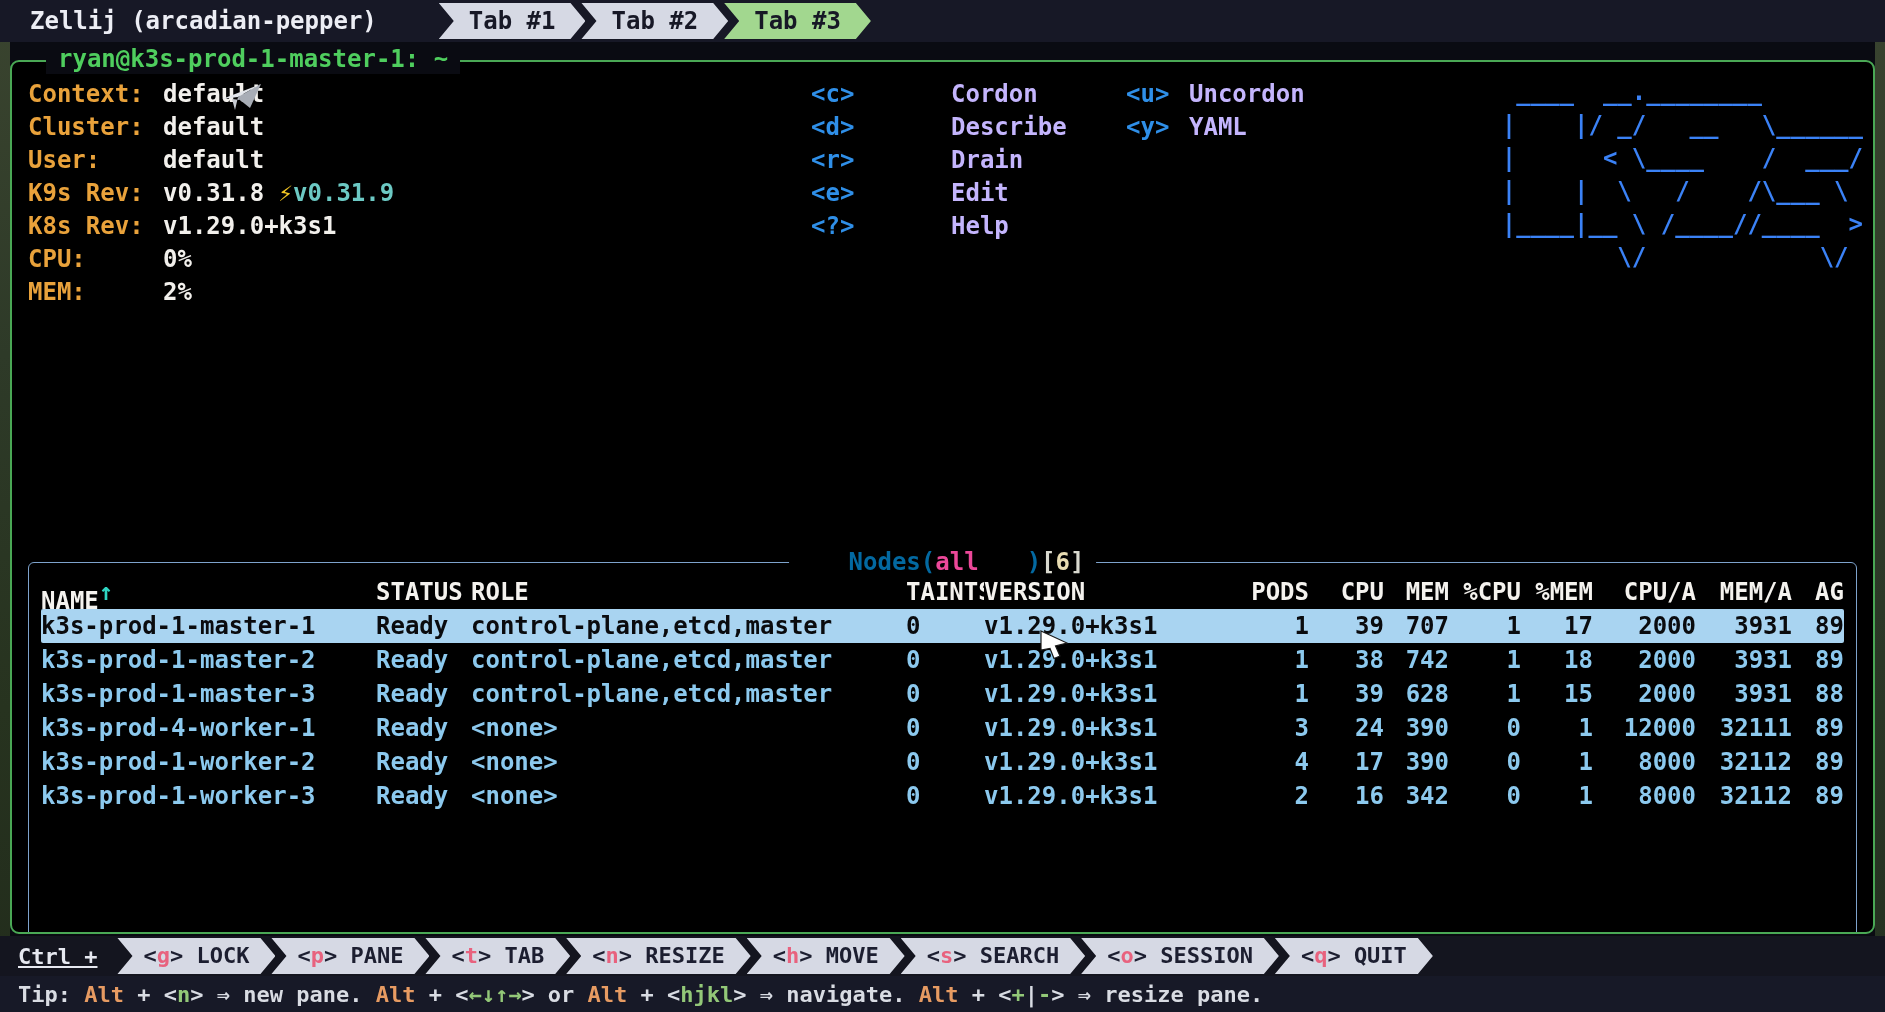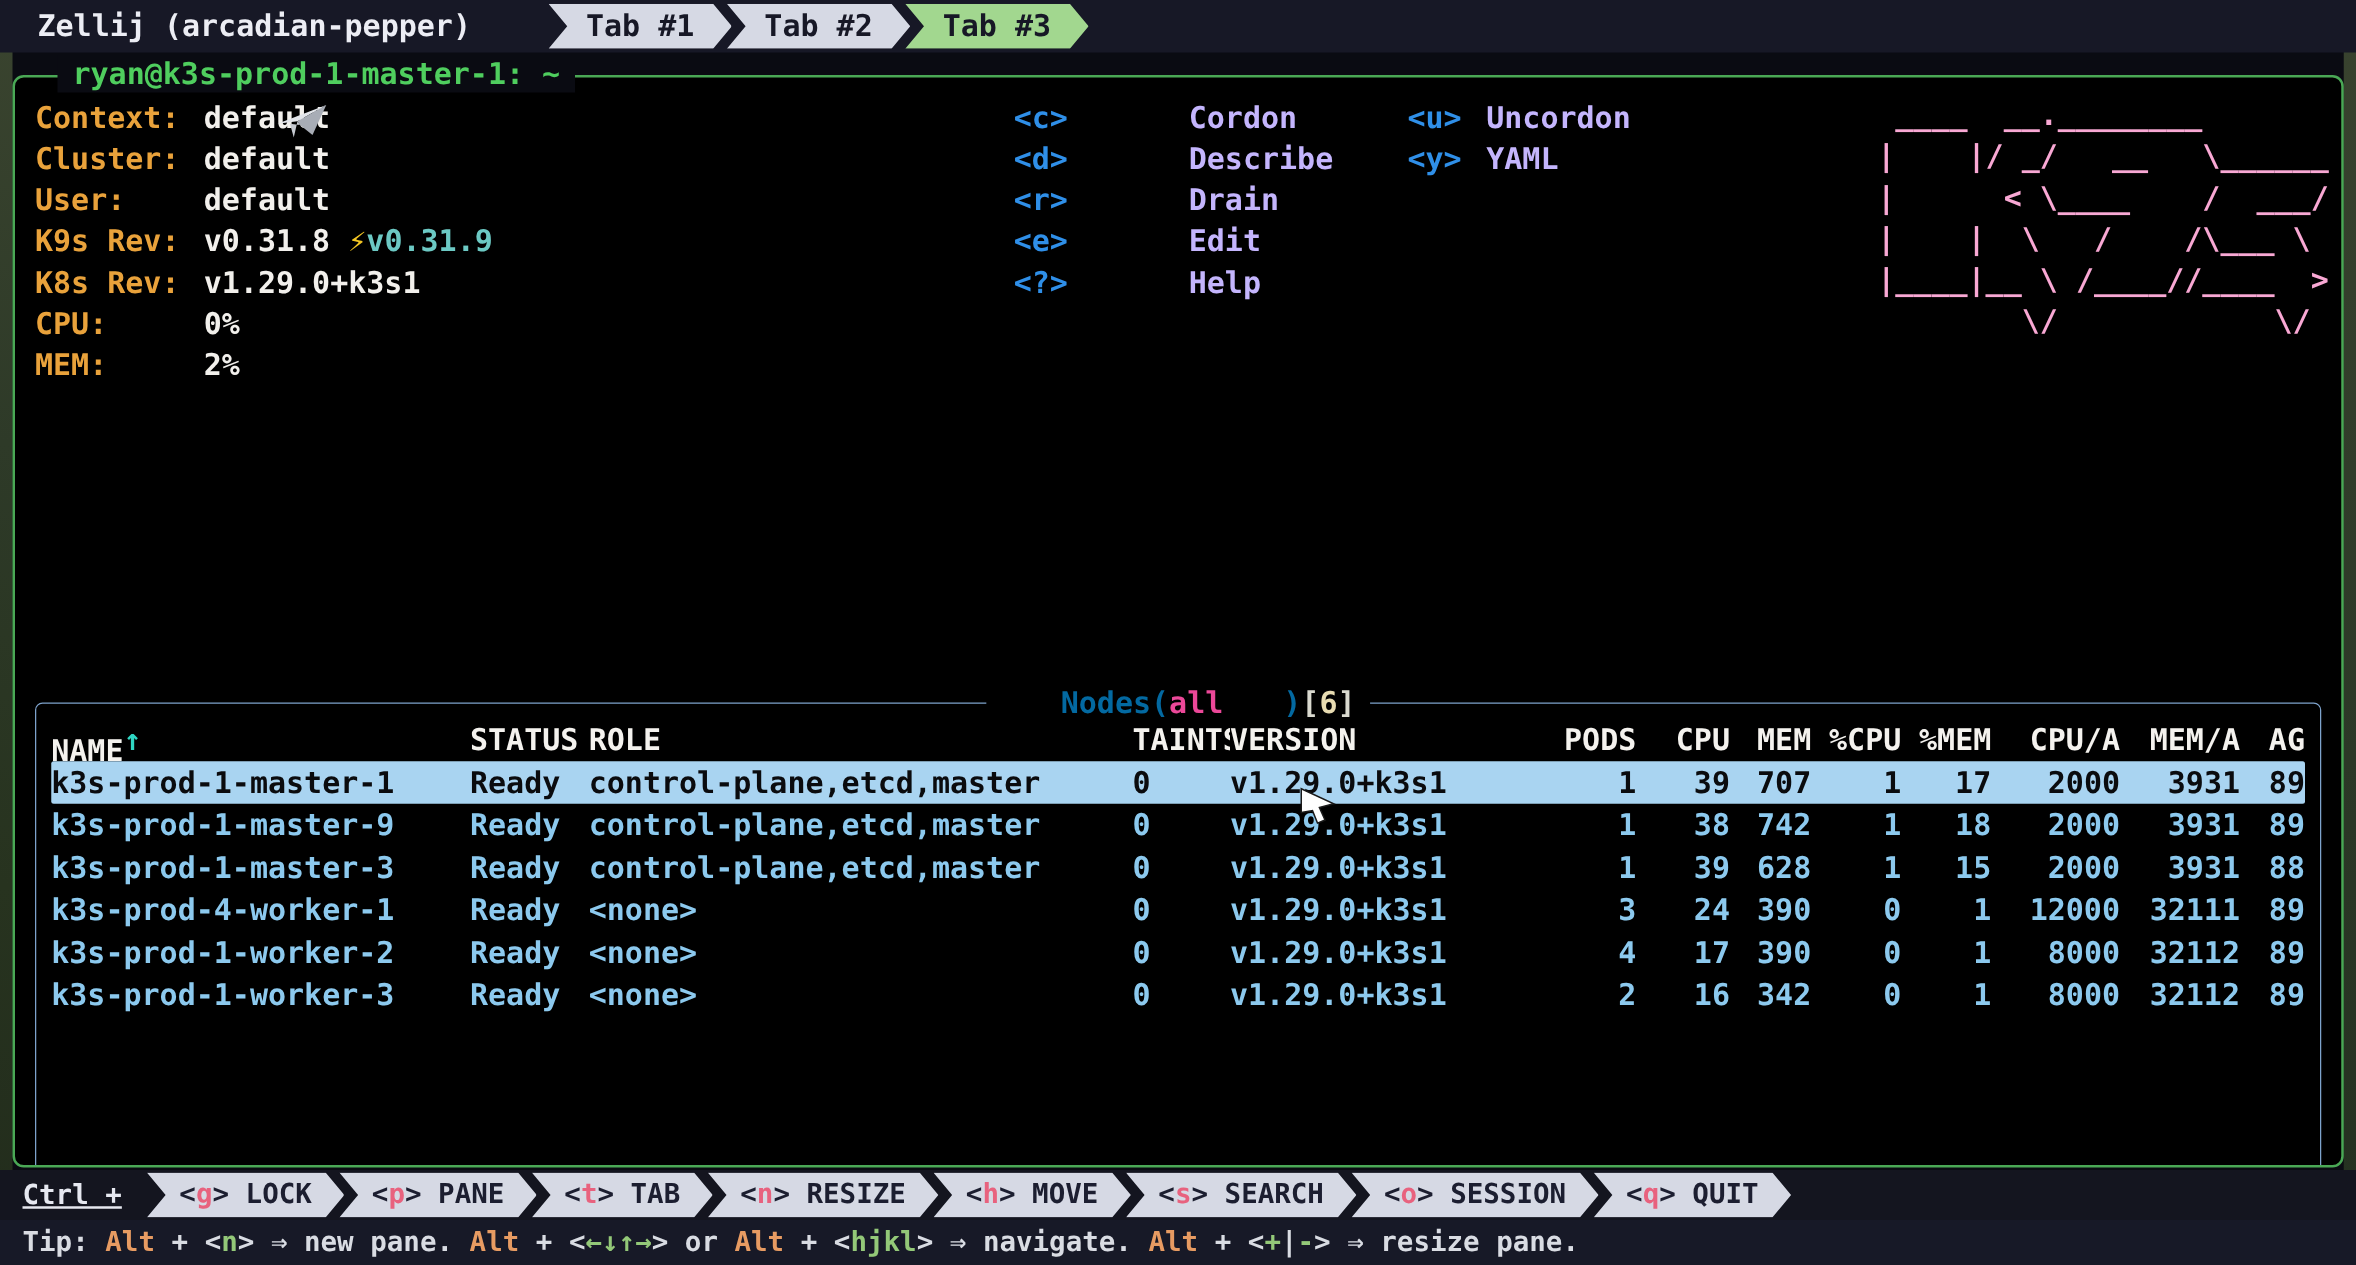--- a/index.html
+++ b/index.html
@@ -40,21 +40,21 @@
   .latest { color:#6cc9c4; }
   .ctx-icon { position:absolute; left:208px; top:20px; }
 
   .hotkeys { position:absolute; left:799px; top:16px; display:flex; }
   .hkrow { display:flex; height:33px; line-height:33px; font-size:24px; white-space:pre; }
   .hkey  { color:#2f8fe8; }
   .hlabel{ color:#c4b5fd; }
   .hk1 .hkey { width:140px; } .hk1 .hlabel { width:175px; }
   .hk2 .hkey { width:63px;  } .hk2 .hlabel { width:150px; }
 
-  .logo { position:absolute; top:14px; right:10px; color:#f9a8d4; font-size:24px; text-align:left; }
+  .logo { position:absolute; top:14px; right:10px; color:#3b82f6; font-size:24px; text-align:left; }
   .logo div { height:33px; line-height:33px; white-space:pre; }
 
   .panel { position:relative; margin-top:253px; height:484px;
     border:1px solid #7ea3cc; border-radius:6px; padding:0 12px; }
   .panel-title { position:absolute; top:-17px; left:50%; transform:translateX(-50%);
     background:#000; padding:0 12px; font-size:24px; line-height:33px; white-space:pre; display:flex; }
   .t-cyan { color:#0369a1;margin-left:48px; } .t-mag { color:#ec4899;text-align:right; } .t-brk { color:#d9d9cf; } .t-count { color:#e8dcb2; }
 
   .tbl { margin-top:12px; }
   .trow { display:flex; height:34px; line-height:34px; font-size:24px; color:#8cc9ee; }
@@ -170,21 +170,21 @@
                 <span class="num" style="width: 85px;">1</span>
                 <span class="num" style="width: 75px;">39</span>
                 <span class="num" style="width: 65px;">707</span>
                 <span class="num" style="width: 72px;">1</span>
                 <span class="num" style="width: 72px;">17</span>
                 <span class="num" style="width: 103px;">2000</span>
                 <span class="num" style="width: 96px;">3931</span>
                 <span class="num" style="width: 52px;">89</span>
               </div>
               <div class="trow">
-                <span style="width: 335px;">k3s-prod-1-master-9</span>
+                <span style="width: 335px;">k3s-prod-1-master-2</span>
                 <span style="width: 95px;">Ready</span>
                 <span style="width: 435px;">control-plane,etcd,master</span>
                 <span style="width: 78px;">0</span>
                 <span style="width: 240px;">v1.29.0+k3s1</span>
                 <span class="num" style="width: 85px;">1</span>
                 <span class="num" style="width: 75px;">38</span>
                 <span class="num" style="width: 65px;">742</span>
                 <span class="num" style="width: 72px;">1</span>
                 <span class="num" style="width: 72px;">18</span>
                 <span class="num" style="width: 103px;">2000</span>

